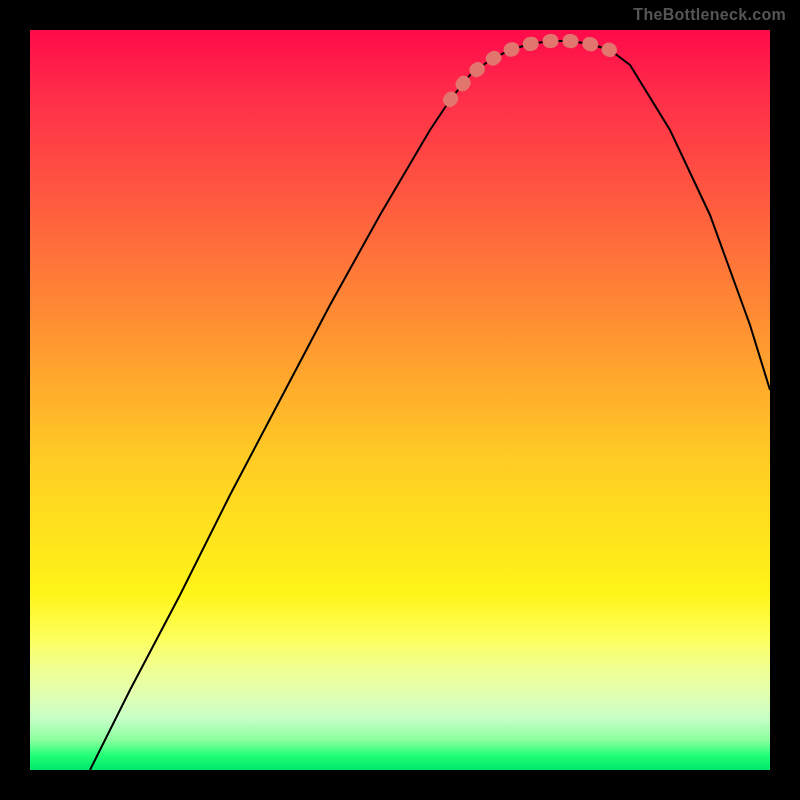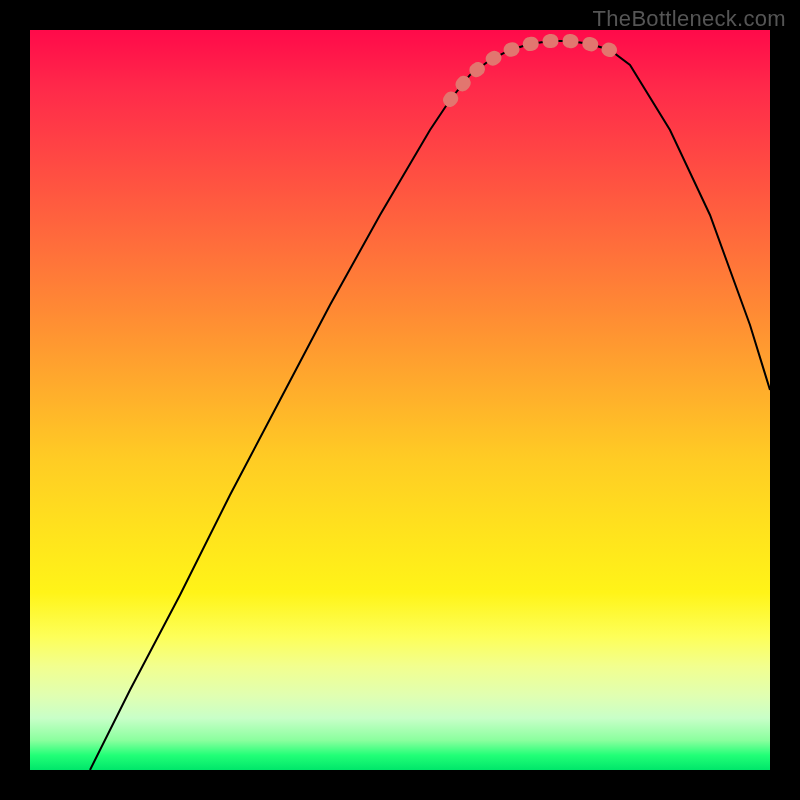--- a/index.html
+++ b/index.html
@@ -15,22 +15,22 @@
     position: relative;
     width: 800px;
     height: 800px;
     background: #000;
   }
   .watermark {
     position: absolute;
     top: 6px;
     right: 14px;
     color: #555;
-    font-size: 22px;
-    font-weight: 400;
+    font-size: 16px;
+    font-weight: 700;
     letter-spacing: 0.3px;
     z-index: 5;
     user-select: none;
   }
   .plot {
     position: absolute;
     left: 30px;
     top: 30px;
     width: 740px;
     height: 740px;

